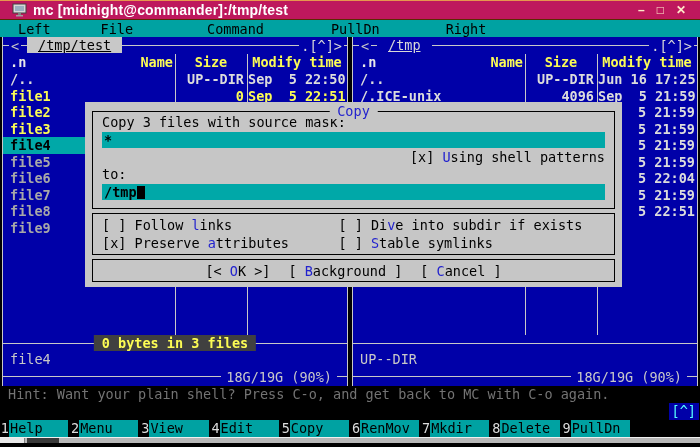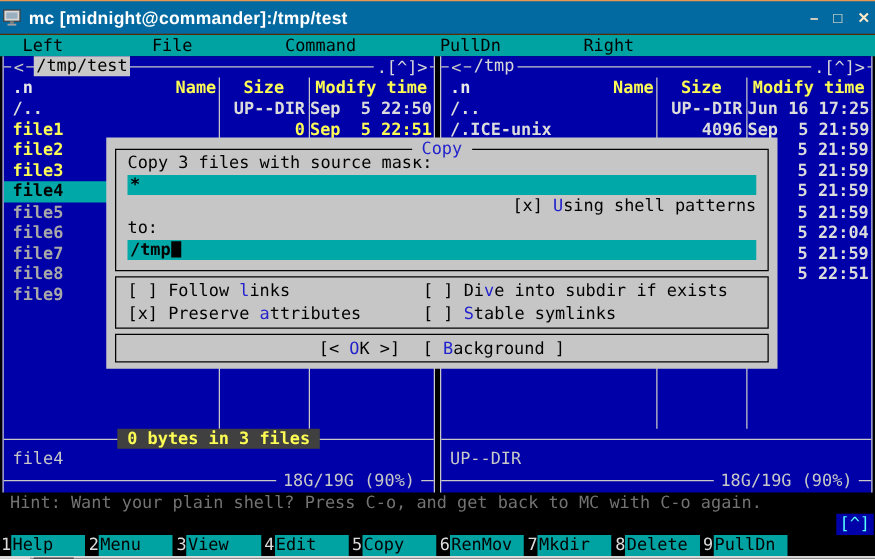--- a/index.html
+++ b/index.html
@@ -1,54 +1,54 @@
 <!DOCTYPE html>
 <html><head>
 <meta charset="utf-8">
 <style>
   * { margin:0; padding:0; box-sizing:border-box; }
   html,body { width:700px; height:447px; background:#000; overflow:hidden; }
   .window { position:relative; width:700px; height:447px; background:#000;
             font-family:"DejaVu Sans Mono", monospace; }
 
   
-  .titlebar { position:relative; height:28px; background:#0369a1;
+  .titlebar { position:relative; height:20px; background:#be185d;
               border-top:1px solid #E6964E; border-bottom:1px solid #5A2A00;
-              display:flex; align-items:center; padding:0 0;
+              display:flex; align-items:center; padding:0 10px;
               font-family:"Liberation Sans", sans-serif; }
   .app-icon { width:15px; height:14px; margin:0 6px 0 2px; flex:none; }
   .titlebar .title { color:#FFFFFF; font-weight:bold; font-size:14px; letter-spacing:0.2px; }
   .winbtns { margin-left:auto; display:flex; gap:12px; color:#FFE9C8; font-weight:bold;
              font-size:12px; padding-right:4px; }
   .winbtns span { cursor:default; }
 
   
   .screen { position:relative; width:700px; height:343px; background:#000;
             font-size:13.5px; color:#C8C8C8; }
 
   
   .menubar { height:17px; background:#00A2A2; color:#000; display:flex; align-items:center; }
   .menubar .mitem { padding:0 2px; }
   .menubar .mitem:nth-child(1){ margin-left:16px; }
-  .menubar .mitem:nth-child(2){ margin-left:67px;text-align:center; }
+  .menubar .mitem:nth-child(2){ margin-left:46px;text-align:center; }
   .menubar .mitem:nth-child(3){ margin-left:70px; }
   .menubar .mitem:nth-child(4){ margin-left:63px; }
   .menubar .mitem:nth-child(5){ margin-left:62px; }
 
   
   .panelarea { position:relative; height:349px; }
   .panel { position:absolute; top:0; height:349px; width:346px; background:#0000A8;
            border-left:1px solid #C8C8C8; border-right:1px solid #C8C8C8; }
   .panel-left { left:2px; }
   .panel-right { left:352px; }
 
   .ptitle { position:relative; height:17px; }
   .ptitle::before { content:""; position:absolute; left:0; right:0; top:8px; height:1px; background:#C8C8C8; }
   .ptitle .arrow { position:absolute; left:6px; top:1px; background:#0000A8; padding:0 2px; color:#C8C8C8; }
-  .ptitle .ptitle-chip { position:absolute; left:24px; top:0; padding:0 2px; white-space:pre; }
+  .ptitle .ptitle-chip { position:absolute; left:24px; top:0; padding:0 11px; white-space:pre;text-decoration:underline; }
   .panel-left .ptitle-chip { background:#C8C8C8; color:#000; }
   .panel-right .ptitle-chip { background:#0000A8; color:#D8D8D8; }
   .ptitle .pdecor { position:absolute; right:3px; top:1px; background:#0000A8; padding:0 2px; color:#D8D8D8; }
 
   .pheader { position:relative; height:17px; color:#FCFC54; font-weight:bold; }
   .pheader .sortcol { position:absolute; left:7px; color:#E8E8E8; }
   .pheader .namecol { position:absolute; left:10px; width:160px; text-align:right; }
   .pheader .sizecol { position:absolute; left:172px; width:72px; text-align:center; }
   .pheader .timecol { position:absolute; left:244px; width:100px; text-align:center; }
 
@@ -263,20 +263,21 @@
         </div>
         <div class="dbox dbox2">
           <div class="drow"><span>[ ] </span><span>Follow </span><span class="hot">l</span><span>inks</span></div>
           <div class="drow"><span>[ ] </span><span>Di</span><span class="hot">v</span><span>e into subdir if exists</span></div>
           <div class="drow"><span>[x] </span><span>Preserve </span><span class="hot">a</span><span>ttributes</span></div>
           <div class="drow"><span>[ ] </span><span></span><span class="hot">S</span><span>table symlinks</span></div>
         </div>
         <div class="dbox dbox3">
           <span class="dbtn"><span>[&lt; </span><span class="hot">O</span><span>K &gt;]</span></span>
           <span class="dbtn"><span>[ </span><span class="hot">B</span><span>ackground ]</span></span>
+          <span class="dbtn"><span>[ </span><span class="hot">C</span><span>ancel ]</span></span>
         </div>
       </div>
     </div>
 
     <div class="hintline">Hint: Want your plain shell? Press C-o, and get back to MC with C-o again.</div>
 
     <div class="cmdline"><span class="corner-up">[^]</span></div>
 
     <div class="fnbar">
       <span class="fnitem">

